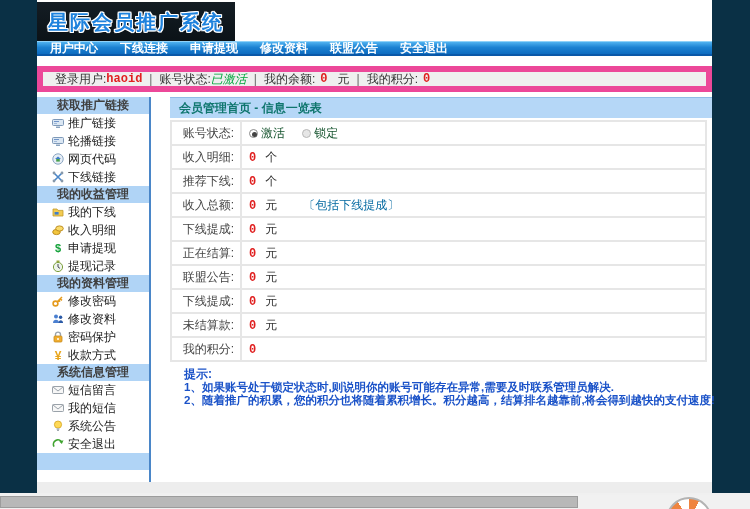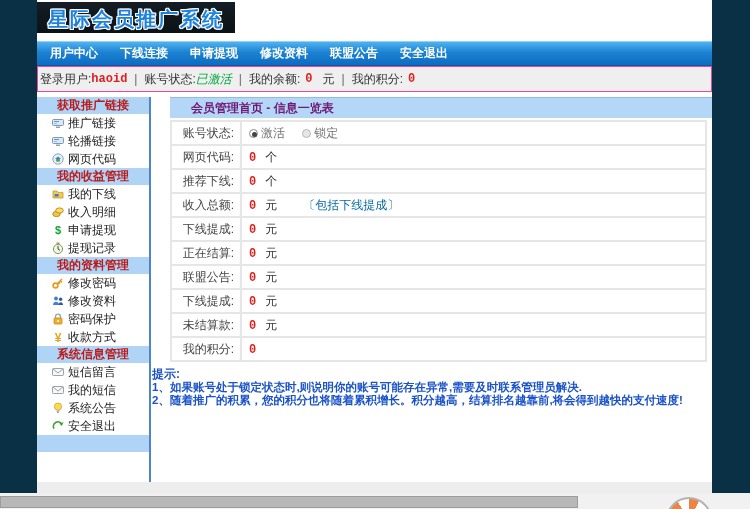--- a/index.html
+++ b/index.html
@@ -6,72 +6,72 @@
   html,body { width:750px; height:509px; overflow:hidden; }
   body {
     position:relative;
     font-family:"Liberation Sans","DejaVu Sans",sans-serif;
     background:#f0f0f0;
   }
   .bg-dark { position:absolute; left:0; top:0; width:750px; height:493px; background:#0a3045; }
   .page { position:absolute; left:37px; top:0; width:675px; height:493px; background:#ffffff; }
 
   
-  .banner { position:absolute; left:0; top:2px; width:198px; height:31px;
-    background:linear-gradient(#141d24,#0b1217); display:flex; align-items:flex-end; justify-content:center; }
+  .banner { position:absolute; left:0; top:2px; width:198px; height:40px;
+    background:linear-gradient(#141d24,#0b1217); display:flex; align-items:center; justify-content:center; }
   .banner-title { font-size:20px; font-weight:bold; letter-spacing:2px; color:#1e82dd;
     text-shadow:1px 0 #fff,-1px 0 #fff,0 1px #fff,0 -1px #fff,1px 1px #fff,-1px -1px #fff,1px -1px #fff,-1px 1px #fff; }
 
   
-  .nav { position:absolute; left:0; top:41px; width:675px; height:26px;
+  .nav { position:absolute; left:0; top:41px; width:675px; height:15px;
     background:linear-gradient(#4fb2f0,#1c82d2 45%,#0d6cc0);
     border-top:1px solid #90d2f8; border-bottom:2px solid #0a58a8;
     display:flex; align-items:center; gap:22px; padding-left:13px; }
   .nav-item { color:#ffffff; font-size:12px; font-weight:bold; cursor:pointer; white-space:nowrap; }
 
   
   .sbar { position:absolute; left:0; top:66px; width:675px; height:26px; background:#efefef;
-    border:1px solid #ec4899; display:flex; align-items:center; padding-left:2px; font-size:12px; color:#333; }
+    border:6px solid #ec4899; display:flex; align-items:center; padding-left:12px; font-size:12px; color:#333; }
   .sbar .sep { margin:0 7px; color:#666; }
   .red { color:#e02020; }
   .mono { font-family:"Liberation Mono","DejaVu Sans Mono",monospace; font-weight:bold; }
   .green { color:#00a63c;font-style:italic; }
   .u-gap { margin-left:10px; }
 
   
   .sidebar { position:absolute; left:0; top:97px; width:114px; height:385px;
     border-right:2px solid #4a86c8; background:#fff; }
-  .side-header { height:17px; line-height:17px; background:#b0d4f6; color:#b91c1c;
+  .side-header { height:17px; line-height:17px; background:#b0d4f6; color:#404040;
     font-size:12px; font-weight:bold; text-align:center; }
   .side-item { height:18px; display:flex; align-items:center; gap:4px; padding-left:15px;
     font-size:12px; color:#222; background:#fff; cursor:pointer; white-space:nowrap; }
   .ic { width:12px; height:12px; display:inline-flex; flex:0 0 12px; }
   .ic svg { display:block; }
 
   
   .main-title { position:absolute; left:133px; top:97px; width:542px; height:21px; line-height:21px;
-    background:#b5d7f7; border-top:1px solid #8fbce8; color:#701a75; font-size:12px; font-weight:bold;
-    padding-left:21px; }
+    background:#b5d7f7; border-top:1px solid #8fbce8; color:#0f766e; font-size:12px; font-weight:bold;
+    padding-left:9px; }
   .info-table { position:absolute; left:133px; top:120px; width:537px; border-collapse:collapse; }
   .info-table td { border:2px solid #e6e6e6; background:#fff; height:24px; font-size:12px; padding:0; }
   .info-table td.lbl { width:70px; text-align:right; padding-right:6px; color:#444; }
   .info-table td.val { padding-left:7px; color:#333; }
   .num { color:#e02020; font-family:"Liberation Mono","DejaVu Sans Mono",monospace; font-weight:bold; font-size:12px; }
   .unit { margin-left:9px; color:#333; }
   .note { margin-left:26px; color:#0369a1; }
-  .radio { margin-right:14px; color:#737373; cursor:pointer; }
+  .radio { margin-right:14px; color:#14532d; cursor:pointer; }
   .radio em { font-style:normal; }
   .rb { display:inline-block; width:9px; height:9px; border-radius:50%; border:1px solid #8a8a8a;
     background:#fff; vertical-align:-1px; margin-right:3px; position:relative; }
   .rb.on::after { content:""; position:absolute; left:2px; top:2px; width:5px; height:5px;
     border-radius:50%; background:#444; }
   .rb.off { background:#e6e6e6; border-color:#b8b8b8; }
 
   
-  .tips { position:absolute; left:115px; top:368px; width:556px; color:#1a52c8; font-weight:bold; }
+  .tips { position:absolute; left:115px; top:368px; width:556px; color:#1a52c8; font-weight:bold;padding-left:32px; }
   .tips-title { font-size:12px; line-height:13px; }
   .tips-line { font-size:11.5px; line-height:13px; white-space:nowrap; }
 
   
   .page-footer { position:absolute; left:0; top:482px; width:675px; height:11px; background:#ededed; }
   .scroll-strip { position:absolute; left:0; top:495px; width:750px; height:14px; background:#f1f1f1; }
   .scroll-thumb { position:absolute; left:0; top:496px; width:578px; height:12px; background:#b8b8b8;
     border:1px solid #9c9c9c; cursor:pointer; }
   .ball { position:absolute; left:666px; top:497px; width:46px; height:46px; border-radius:50%;
     border:2px solid #b3b3b3;
@@ -139,20 +139,32 @@
     <div class="side-item">
       <span class="ic">
           <svg width="12" height="12" viewBox="0 0 12 12">
             <circle cx="6" cy="6" r="5.2" fill="#e7eef6" stroke="#8ba6c2"></circle>
             <path d="M3 6l3-2.6L9 6z" fill="#3f7ec9"></path>
             <rect x="4.2" y="6" width="3.6" height="2.6" fill="#49a04c"></rect>
           </svg>
         </span>
       <span>网页代码</span>
     </div>
+    <div class="side-item">
+      <span class="ic">
+          <svg width="12" height="12" viewBox="0 0 12 12">
+            <path d="M2 2L10 10M10 2L2 10" stroke="#4a86c8" stroke-width="1.6"></path>
+            <circle cx="2" cy="2" r="1.4" fill="#8899aa"></circle>
+            <circle cx="10" cy="2" r="1.4" fill="#8899aa"></circle>
+            <circle cx="2" cy="10" r="1.4" fill="#8899aa"></circle>
+            <circle cx="10" cy="10" r="1.4" fill="#8899aa"></circle>
+          </svg>
+        </span>
+      <span>下线链接</span>
+    </div>
 
     <div class="side-header">我的收益管理</div>
     <div class="side-item">
       <span class="ic">
           <svg width="12" height="12" viewBox="0 0 12 12">
             <path d="M1 3h4l1 1.4h5V10H1z" fill="#f2cb52" stroke="#c29a28" stroke-width="0.8"></path>
             <rect x="2.6" y="6" width="4" height="2.6" fill="#3f7ec9"></rect>
           </svg>
         </span>
       <span>我的下线</span>
@@ -272,21 +284,21 @@
   <table class="info-table">
     <tbody>
         <tr>
       <td class="lbl">账号状态:</td>
       <td class="val">
         <span class="radio"><i class="rb on"></i><em>激活</em></span>
         <span class="radio"><i class="rb off"></i><em>锁定</em></span>
       </td>
     </tr>
     <tr>
-      <td class="lbl">网页代码:</td>
+      <td class="lbl">收入明细:</td>
       <td class="val"><span class="num">0</span><span class="unit">个</span></td>
     </tr>
     <tr>
       <td class="lbl">推荐下线:</td>
       <td class="val"><span class="num">0</span><span class="unit">个</span></td>
     </tr>
     <tr>
       <td class="lbl">收入总额:</td>
       <td class="val"><span class="num">0</span><span class="unit">元</span><span class="note">〔包括下线提成〕</span></td>
     </tr>

